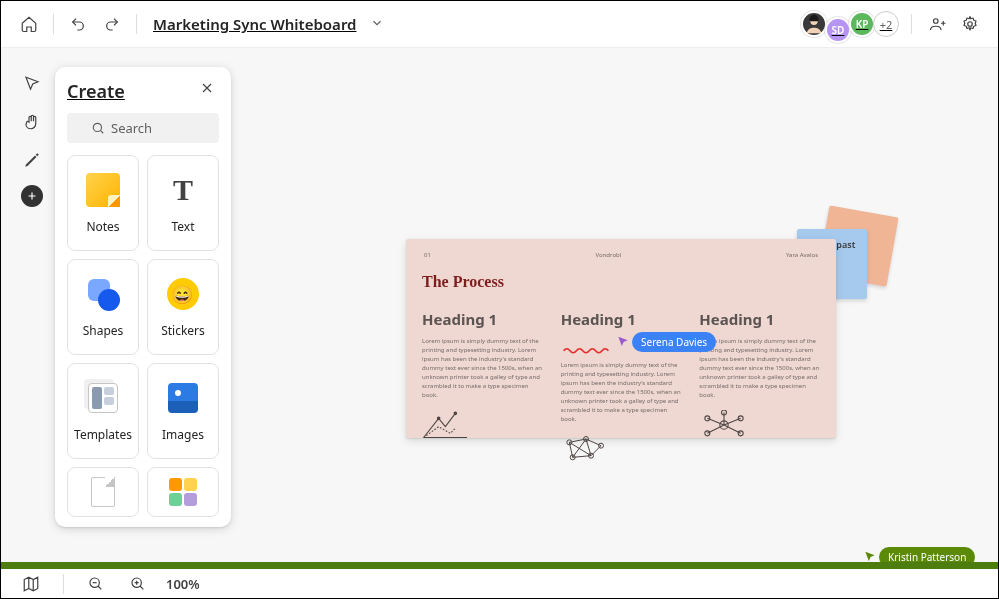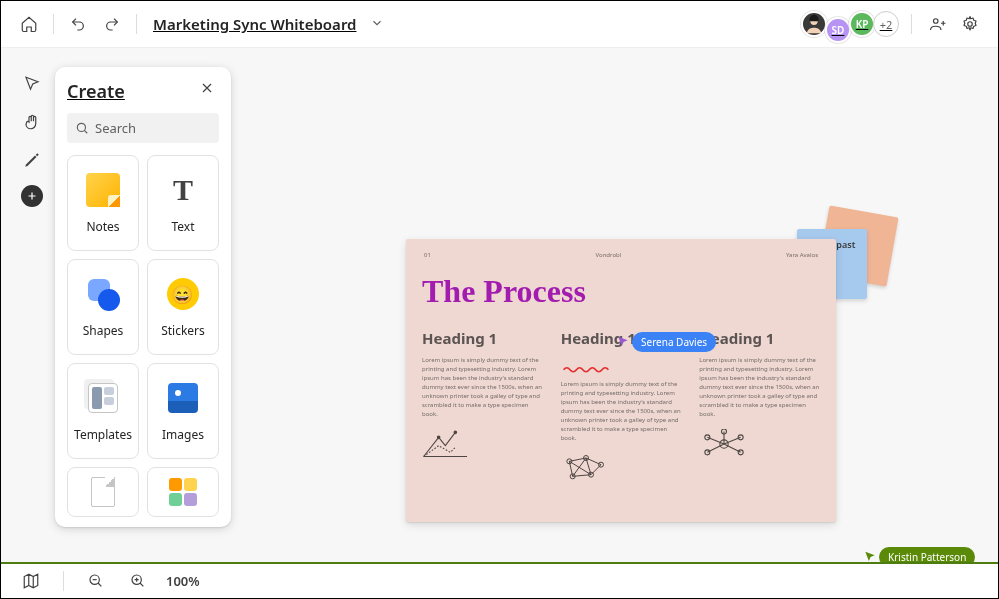--- a/index.html
+++ b/index.html
@@ -96,21 +96,21 @@
     }
     .cp-head { display:flex; justify-content: space-between; align-items: flex-start; text-decoration: underline;}
     .cp-title { font-size: 18px; font-weight: 600; color: #242424; }
     .cp-close { width: 20px; height: 20px; cursor: pointer; color:#424242; }
     .cp-search {
       margin-top: 10px;
       height: 30px;
       background: #f1f1f1;
       border-radius: 4px;
       display: flex; align-items: center;
-      padding: 0 8px;
+      padding: 0 24px;
       color: #616161;
       font-size: 13px;
       gap: 6px;
     }
     .cp-grid {
       margin-top: 12px;
       display: grid;
       grid-template-columns: 1fr 1fr;
       gap: 8px;
     }
@@ -200,36 +200,36 @@
 
     
     .canvas {
       position: absolute;
       left: 0; top: 47px;
       right: 0; bottom: 0;
     }
     .processes-card {
       position: absolute;
       left: 405px; top: 191px;
-      width: 430px; height: 283px;
+      width: 430px; height: 199px;
       background: #eed8d1;
       border-radius: 2px;
       padding: 12px 16px 10px;
       box-shadow: 0 3px 8px rgba(0,0,0,.12), 0 1px 2px rgba(0,0,0,.1);
     }
     .pc-head {
       display:flex; justify-content:space-between;
       font-size:6px; color:#7b6b67;
       padding: 0 2px;
     }
     .pc-title {
       margin-top: 14px;
       font-family: "Times New Roman", Georgia, serif;
-      font-size: 32px; font-weight: 700;
-      color: #a21caf;
+      font-size: 16px; font-weight: 700;
+      color: #7f1d1d;
     }
     .pc-cols { display:flex; gap:18px; margin-top: 18px; }
     .pc-col { flex:1; }
     .pc-h {
       font-size: 15px; font-weight: 700;
       color: #5b5453; margin-bottom: 8px;
     }
     .pc-body {
       font-size: 6px; line-height:1.5;
       color: #766c6a;
@@ -269,21 +269,21 @@
     .c-serena .cursor-label{ background:#3b82f6; }
     .c-kristin { left:862px; top:499px; }
     .c-kristin .cursor-label{ background:#5a8a07; }
 
     
     .bottombar {
       position:absolute; left:0; bottom:0; right:0;
       height:36px; background:#fff;
       display:flex; align-items:center;
       padding: 0 16px; gap:14px;
-      border-top:2px solid #4d7c0f;
+      border-top:7px solid #4d7c0f;
       color:#424242;
     }
     .zoom-label { font-size:13px; font-weight:600; }
   </style>
 </head>
 <body>
 
 <div class="topbar">
   <div class="tb-btn">
     <svg width="18" height="18" viewBox="0 0 24 24" fill="none" stroke="currentColor" stroke-width="1.6">

